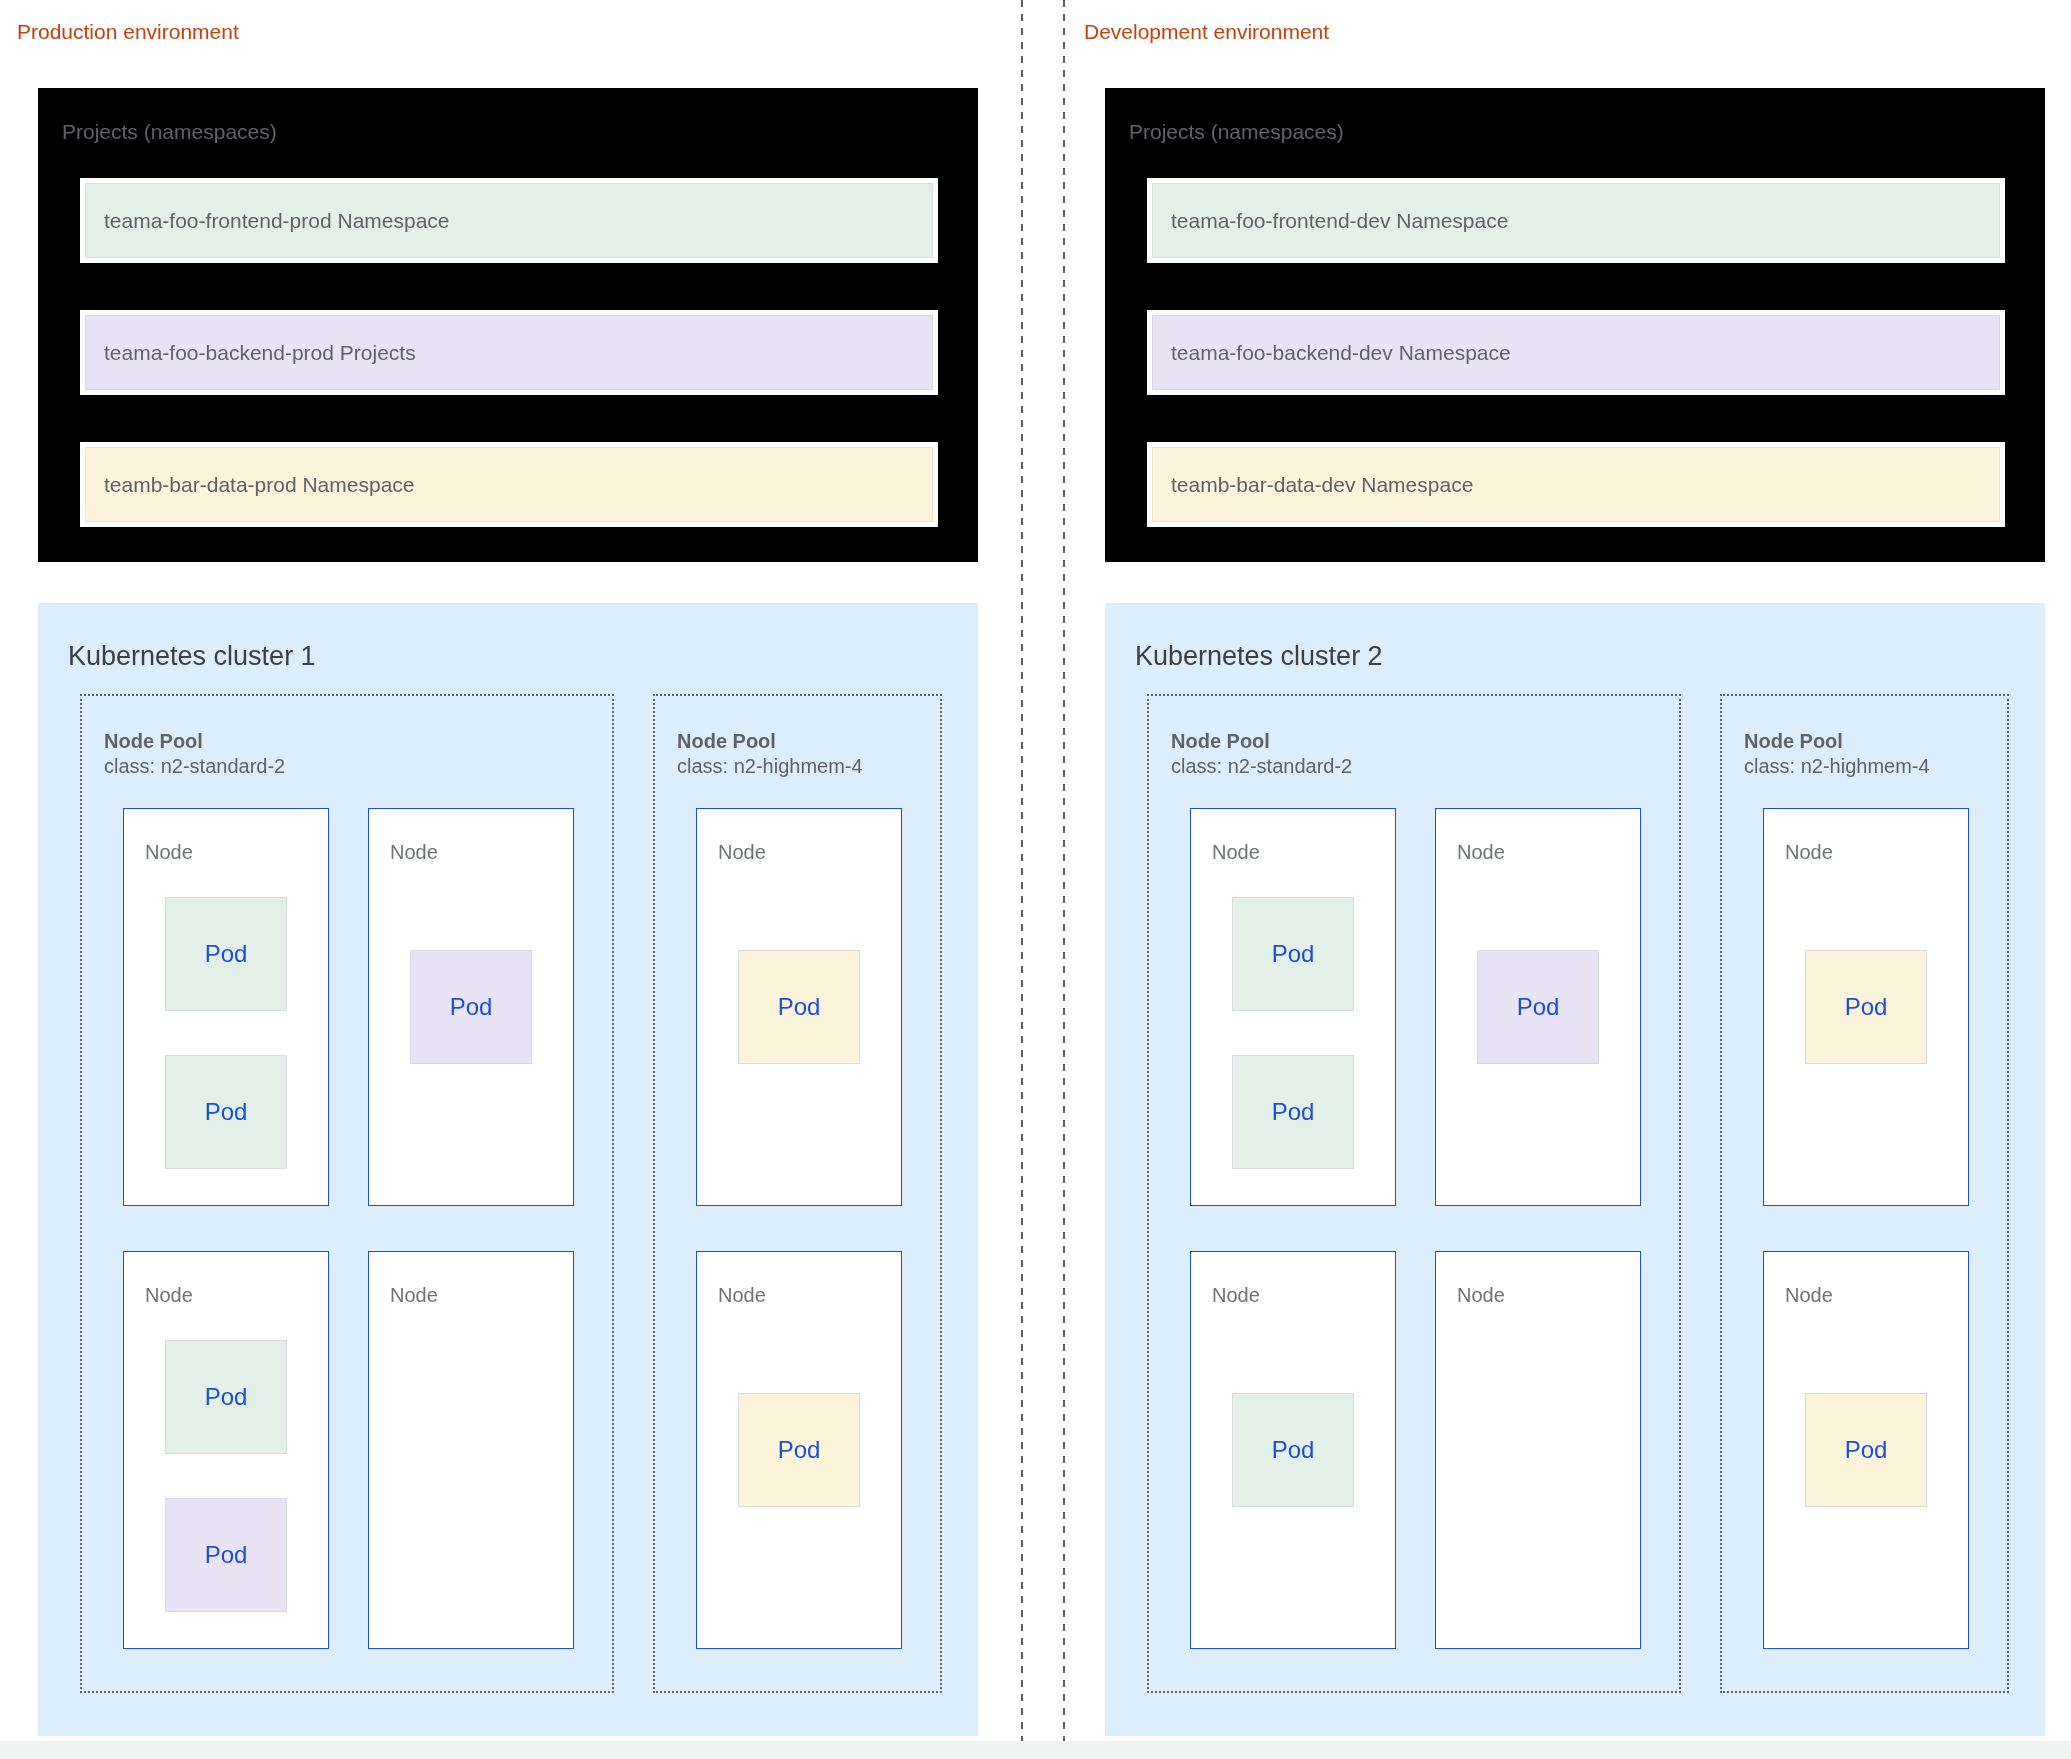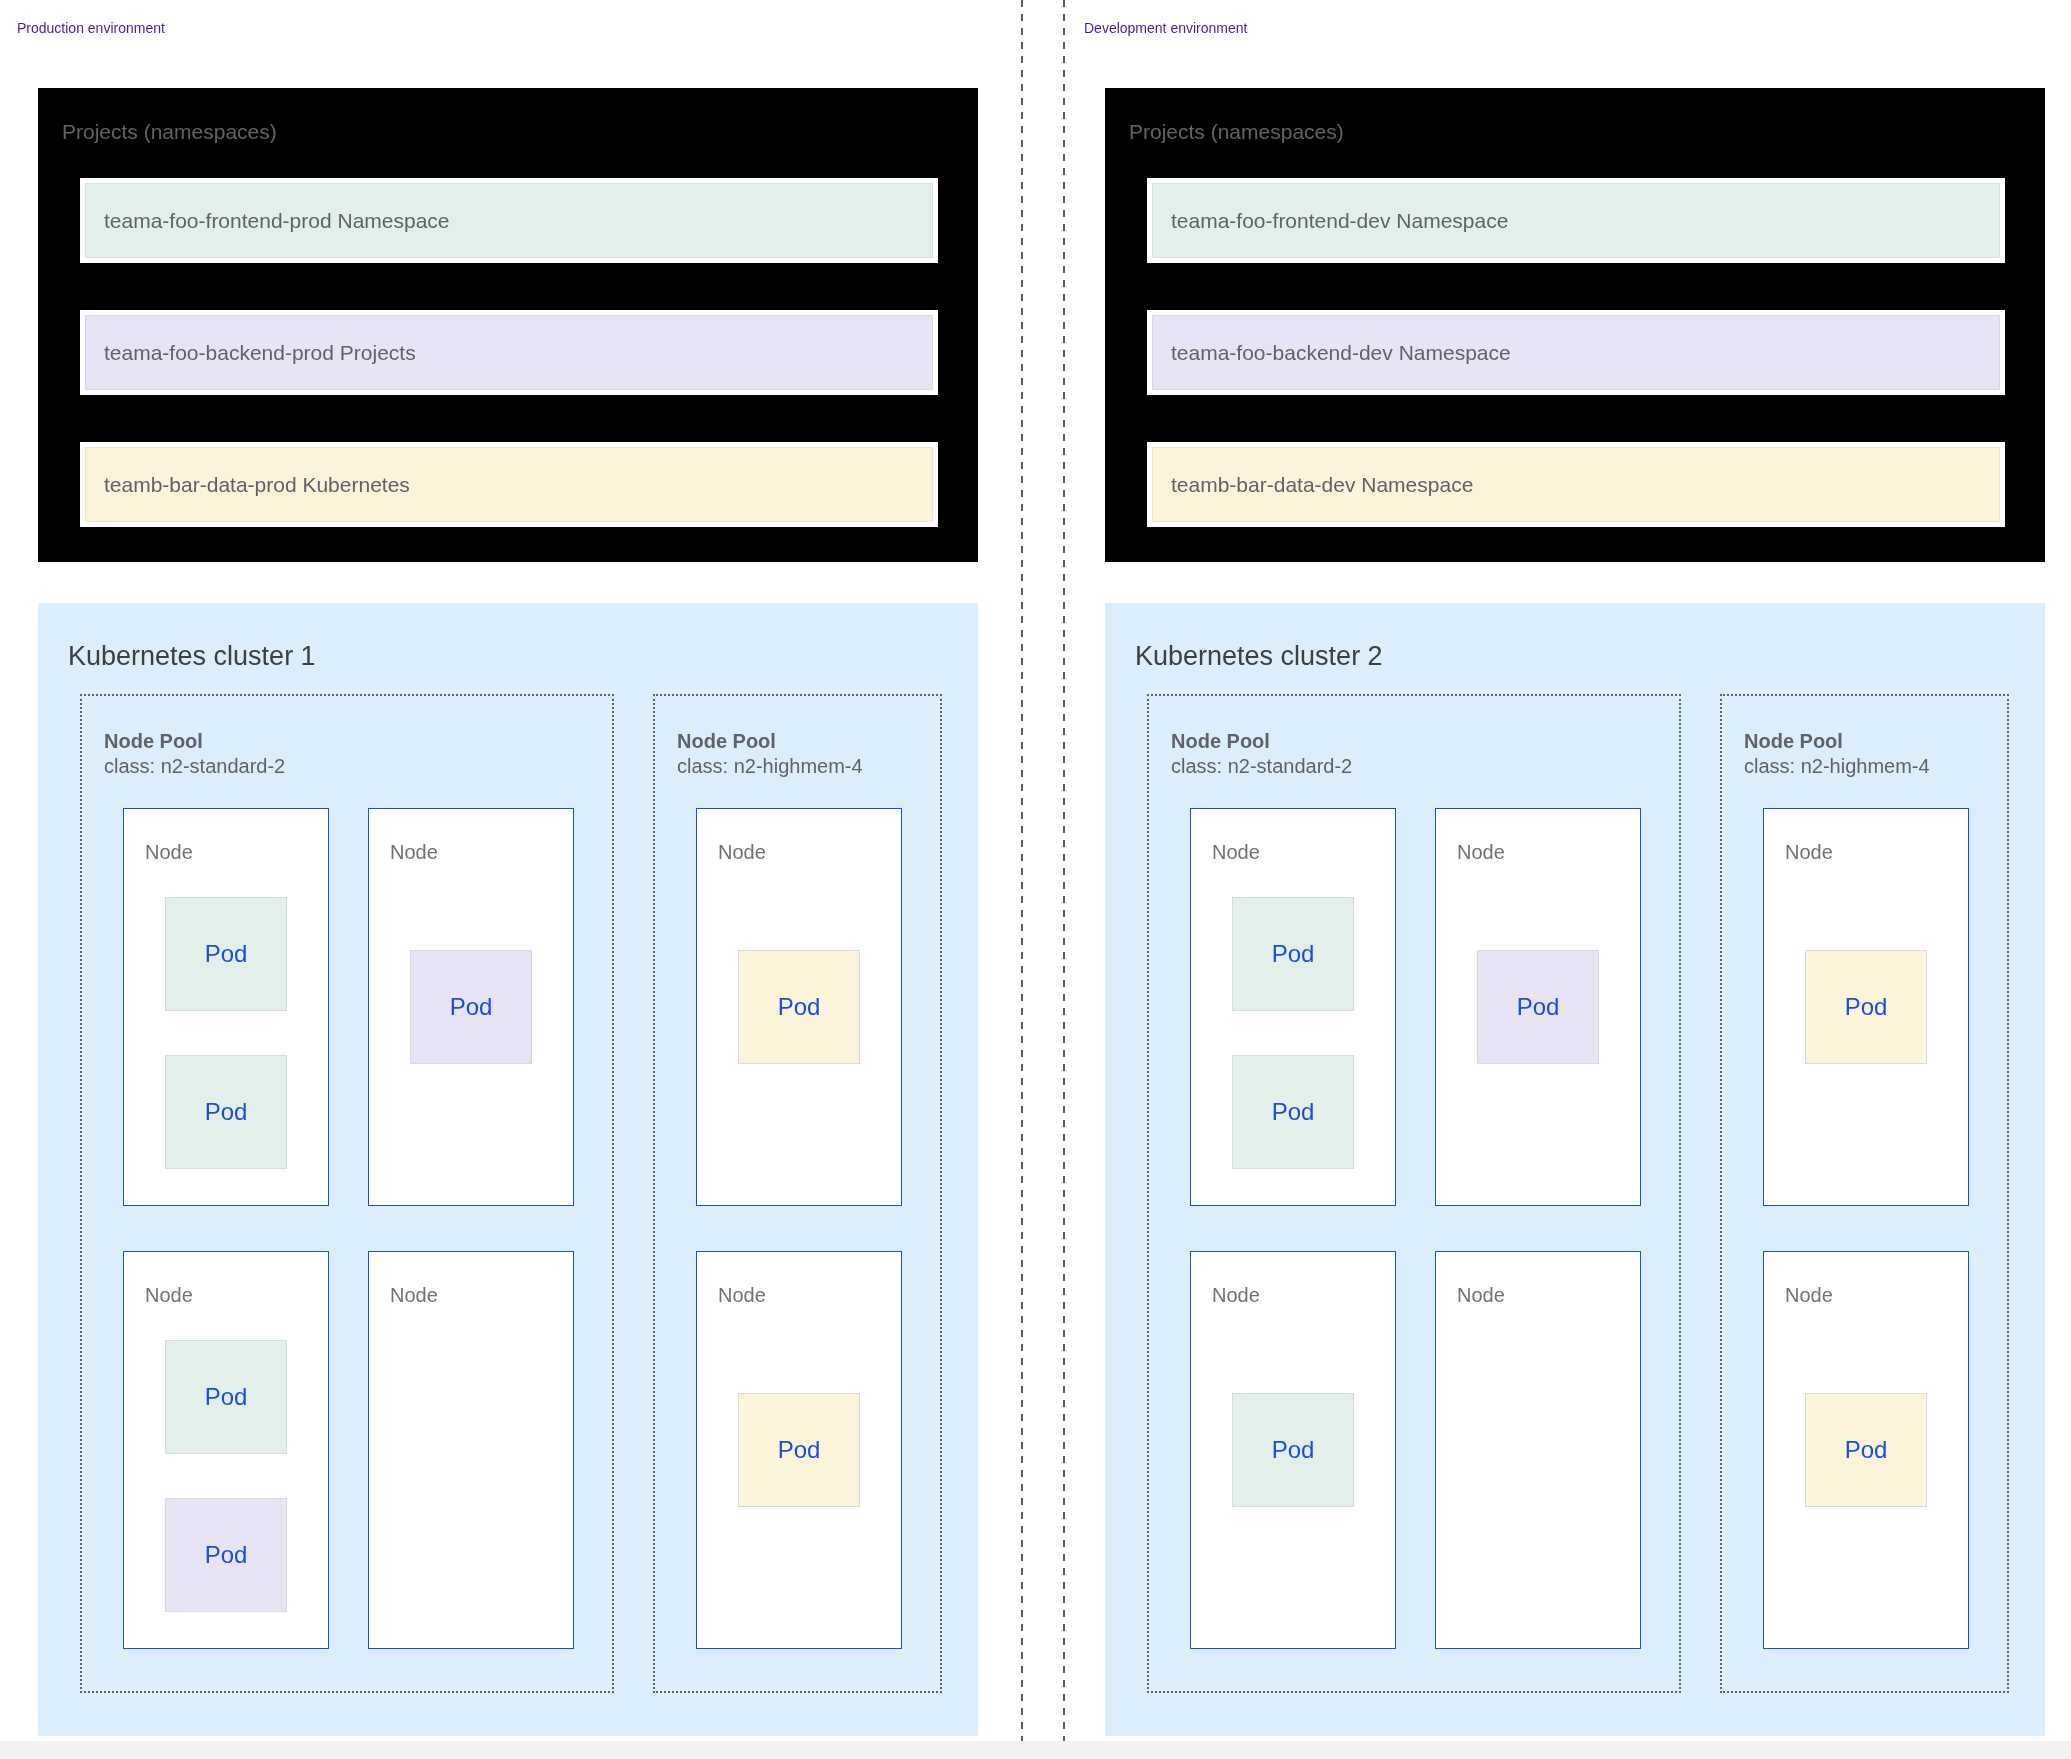--- a/index.html
+++ b/index.html
@@ -12,21 +12,21 @@
     overflow: hidden;
   }
 
   
   .env { position: absolute; top: 0; height: 1759px; }
   .env.left  { left: 38px;  width: 940px; }
   .env.right { left: 1105px; width: 940px; }
 
   .env-title {
     position: absolute; top: 20px; left: -21px;
-    font-size: 14px; color: #4c1d95; white-space: nowrap;
+    font-size: 21px; color: #c2410c; white-space: nowrap;
   }
 
   
   .projects-box {
     position: absolute; top: 88px; left: 0; width: 100%; height: 474px;
     background: #000000;
   }
   .projects-title {
     position: absolute; top: 32px; left: 24px;
     font-size: 21px; color: #5f6368;
@@ -130,21 +130,21 @@
 
             <div class="ns-row">
               <div class="ns-fill green">teama-foo-frontend-prod Namespace</div>
             </div>
 
             <div class="ns-row">
               <div class="ns-fill purple">teama-foo-backend-prod Projects</div>
             </div>
 
             <div class="ns-row">
-              <div class="ns-fill yellow">teamb-bar-data-prod Kubernetes</div>
+              <div class="ns-fill yellow">teamb-bar-data-prod Namespace</div>
             </div>
 
         </div>
       </div>
 
       <div class="cluster-box">
         <div class="cluster-title">Kubernetes cluster 1</div>
         <div class="pools">
 
             <div class="pool two-col">

